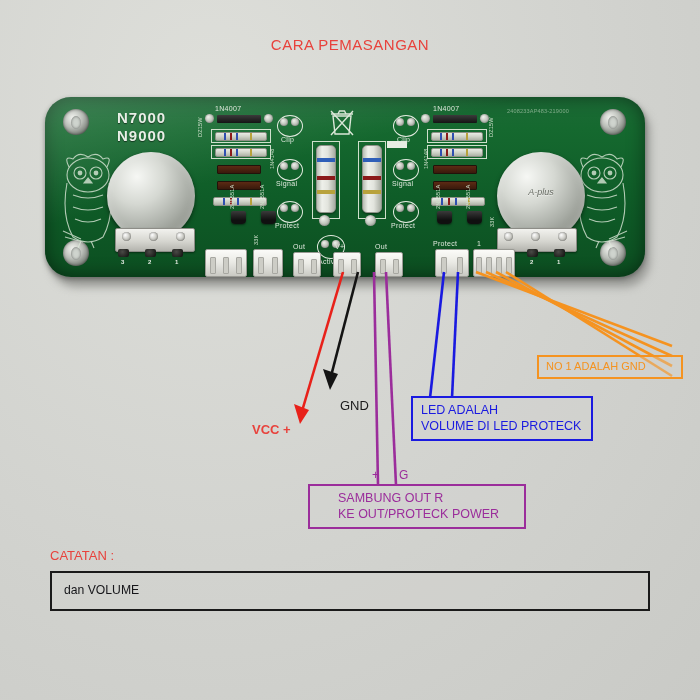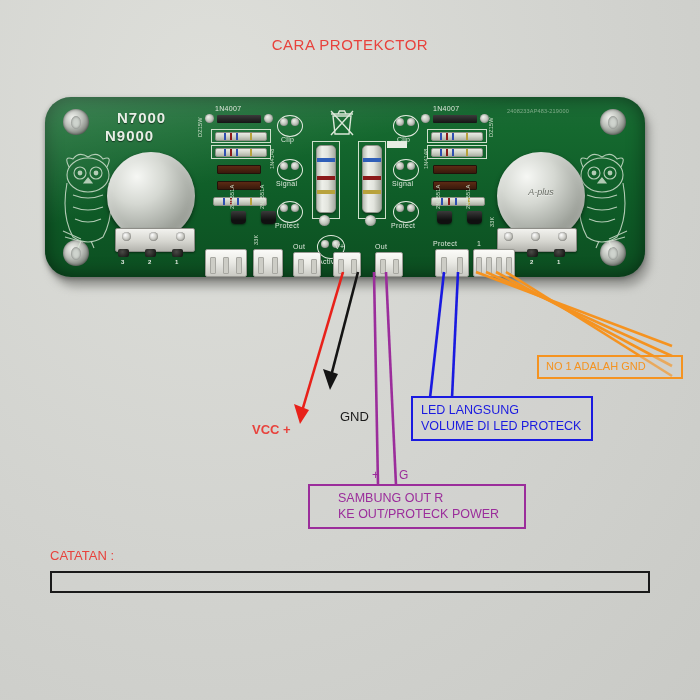--- a/index.html
+++ b/index.html
@@ -164,21 +164,21 @@
     background:rgba(212,213,209,.35);
     font-size:12.5px;
     line-height:1.25;
   }
   #box-led{border-color:#1a1ae0;color:#1a1ae0;}
   #box-out{border-color:#9b2d9b;color:#9b2d9b;}
   #box-gnd{border-color:#f59320;color:#f59320;font-size:11px;padding:3px 7px;}
 
   .lbl{font-size:13px;}
   #lbl-vcc{color:#e8423c;}
-  #lbl-gnd{color:#1a1a1a;margin-top:11px;}
+  #lbl-gnd{color:#1a1a1a;}
   #lbl-plus{color:#9b2d9b;font-size:12px;}
   #lbl-g{color:#9b2d9b;font-size:12px;}
 
   
   #catatan-label{color:#e8423c;font-size:13px;}
   #note-box{
     left:50px;top:571px;width:600px;
     border:2px solid #1a1a1a;
     padding:9px 12px;
     box-sizing:border-box;
@@ -186,21 +186,21 @@
   }
   #note-box p{
     margin:0;color:#16161a;font-size:12.2px;line-height:1.45;
   }
 </style>
 </head>
 <body>
 
 <div id="bg-gradient" class="abs"></div>
 
-<div id="title" class="abs">CARA PROTEKCTOR</div>
+<div id="title" class="abs">CARA PEMASANGAN</div>
 
 <div id="board-shadow" class="abs"></div>
 <div id="board" class="abs">
   <div id="board-sheen"></div>
 
   <div class="abs hole" style="left:18px;top:12px;"></div>
   <div class="abs hole" style="left:18px;top:143px;"></div>
   <div class="abs hole" style="left:555px;top:12px;"></div>
   <div class="abs hole" style="left:555px;top:143px;"></div>
 
@@ -234,21 +234,21 @@
       <path d="M6 86 L24 94 M8 92 L26 97"></path>
       <path d="M24 96 l-3 7 M34 96 l3 7"></path>
     </g>
     <g fill="#dbe7d8">
         <circle cx="23" cy="28" r="2.4"></circle>
         <circle cx="39" cy="28" r="2.4"></circle>
       </g>
   </svg>
 
   <div class="abs board-txt" style="left:72px;top:12px;">N7000</div>
-  <div class="abs board-txt" style="left:60px;top:30px;">N9000</div>
+  <div class="abs board-txt" style="left:72px;top:30px;">N9000</div>
 
   <div class="abs silk-xs" style="left:462px;top:11px;opacity:.55;">2408233AP483-219000</div>
 
   <div class="abs bigcap" style="left:62px;top:55px;width:88px;height:88px;"></div>
 
   <div class="abs bigcap" style="left:452px;top:55px;width:88px;height:88px;">
     <div class="bigcap-txt">A-plus</div>
   </div>
 
   <div class="abs silk-sm" style="left:170px;top:8px;">1N4007</div>
@@ -479,28 +479,29 @@
     <line x1="506" y1="272" x2="672" y2="376" stroke="#f59320" stroke-width="2.6"></line>
   </g>
 </svg>
 
 <div class="abs lbl" id="lbl-vcc" style="left:252px;top:422px;font-weight:bold;">VCC +</div>
 <div class="abs lbl" id="lbl-gnd" style="left:340px;top:398px;">GND</div>
 <div class="abs" id="lbl-plus" style="left:372px;top:468px;">+</div>
 <div class="abs" id="lbl-g" style="left:399px;top:468px;">G</div>
 
 <div class="abs annbox" id="box-led" style="left:411px;top:396px;width:162px;">
-  <div>LED LANGSUNG</div>
+  <div>LED ADALAH</div>
   <div>VOLUME DI LED PROTECK</div>
 </div>
 
 <div class="abs annbox" id="box-out" style="left:308px;top:484px;width:178px;padding-left:28px;">
   <div>SAMBUNG OUT R</div>
   <div>KE OUT/PROTECK POWER</div>
 </div>
 
 <div class="abs annbox" id="box-gnd" style="left:537px;top:355px;width:128px;">
   <div>NO 1 ADALAH GND</div>
 </div>
 
 <div class="abs" id="catatan-label" style="left:50px;top:548px;">CATATAN :</div>
 <div class="abs" id="note-box">
+  <p>dan VOLUME</p>
 </div>
 
 </body></html>

